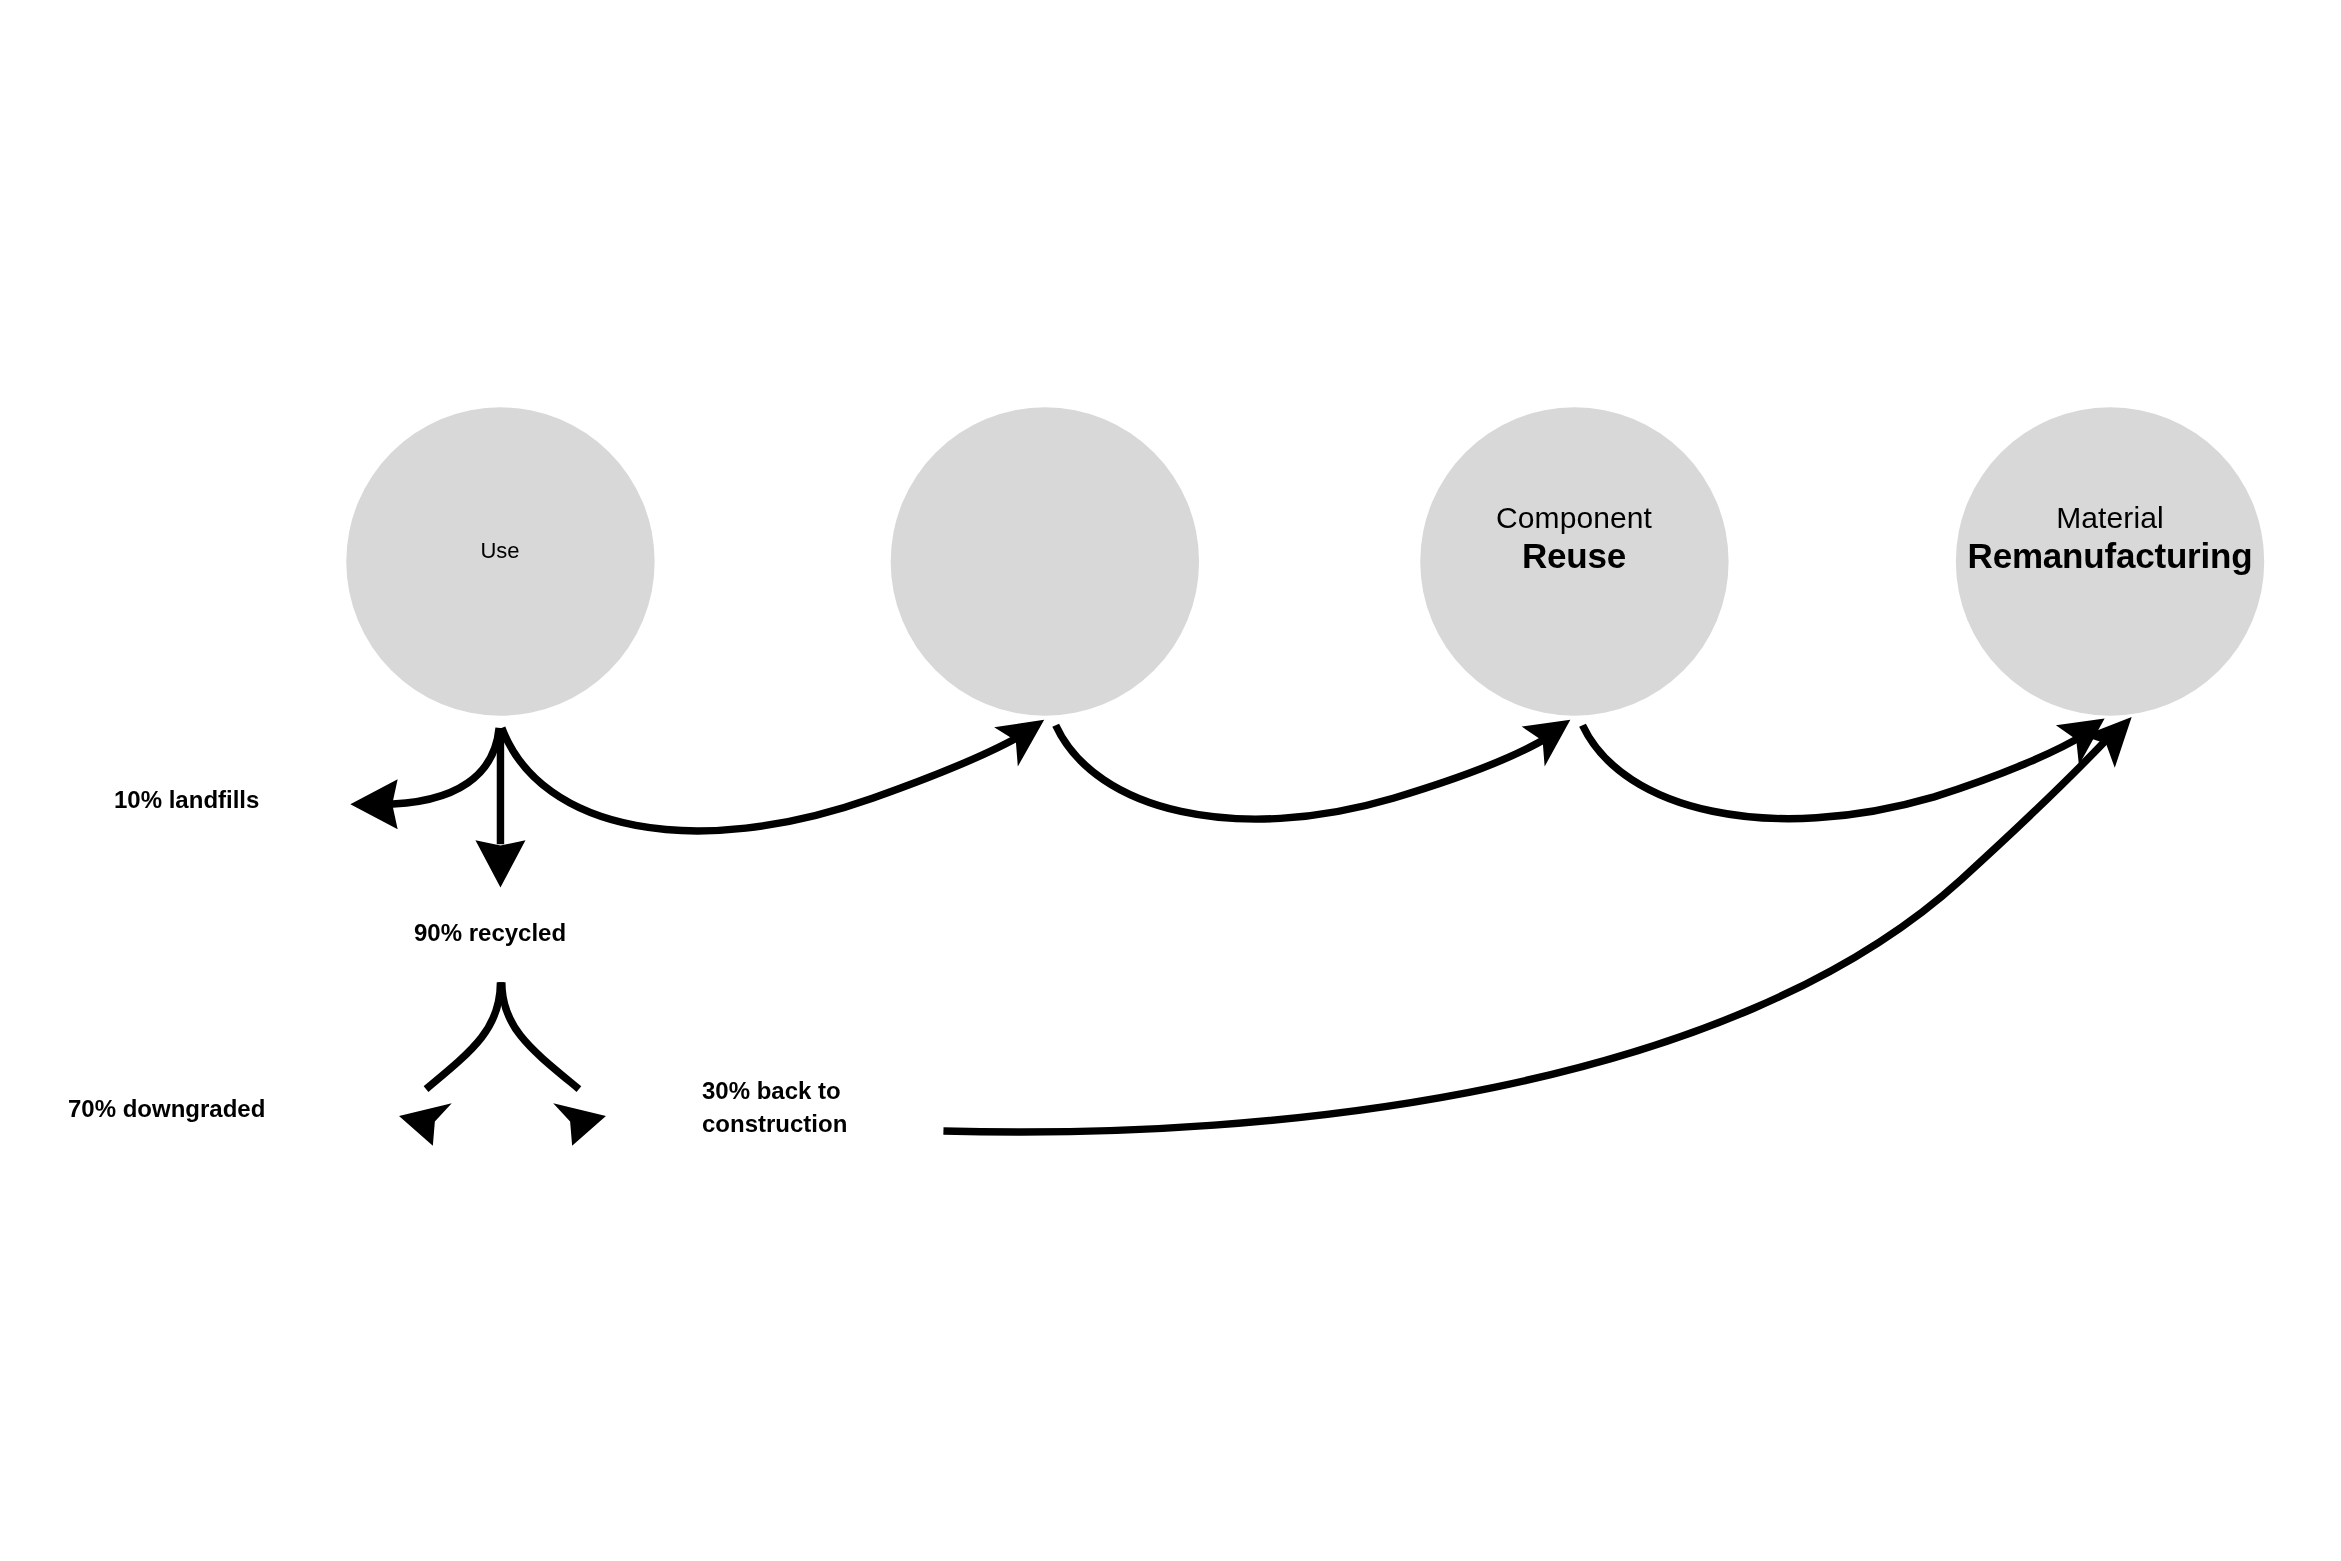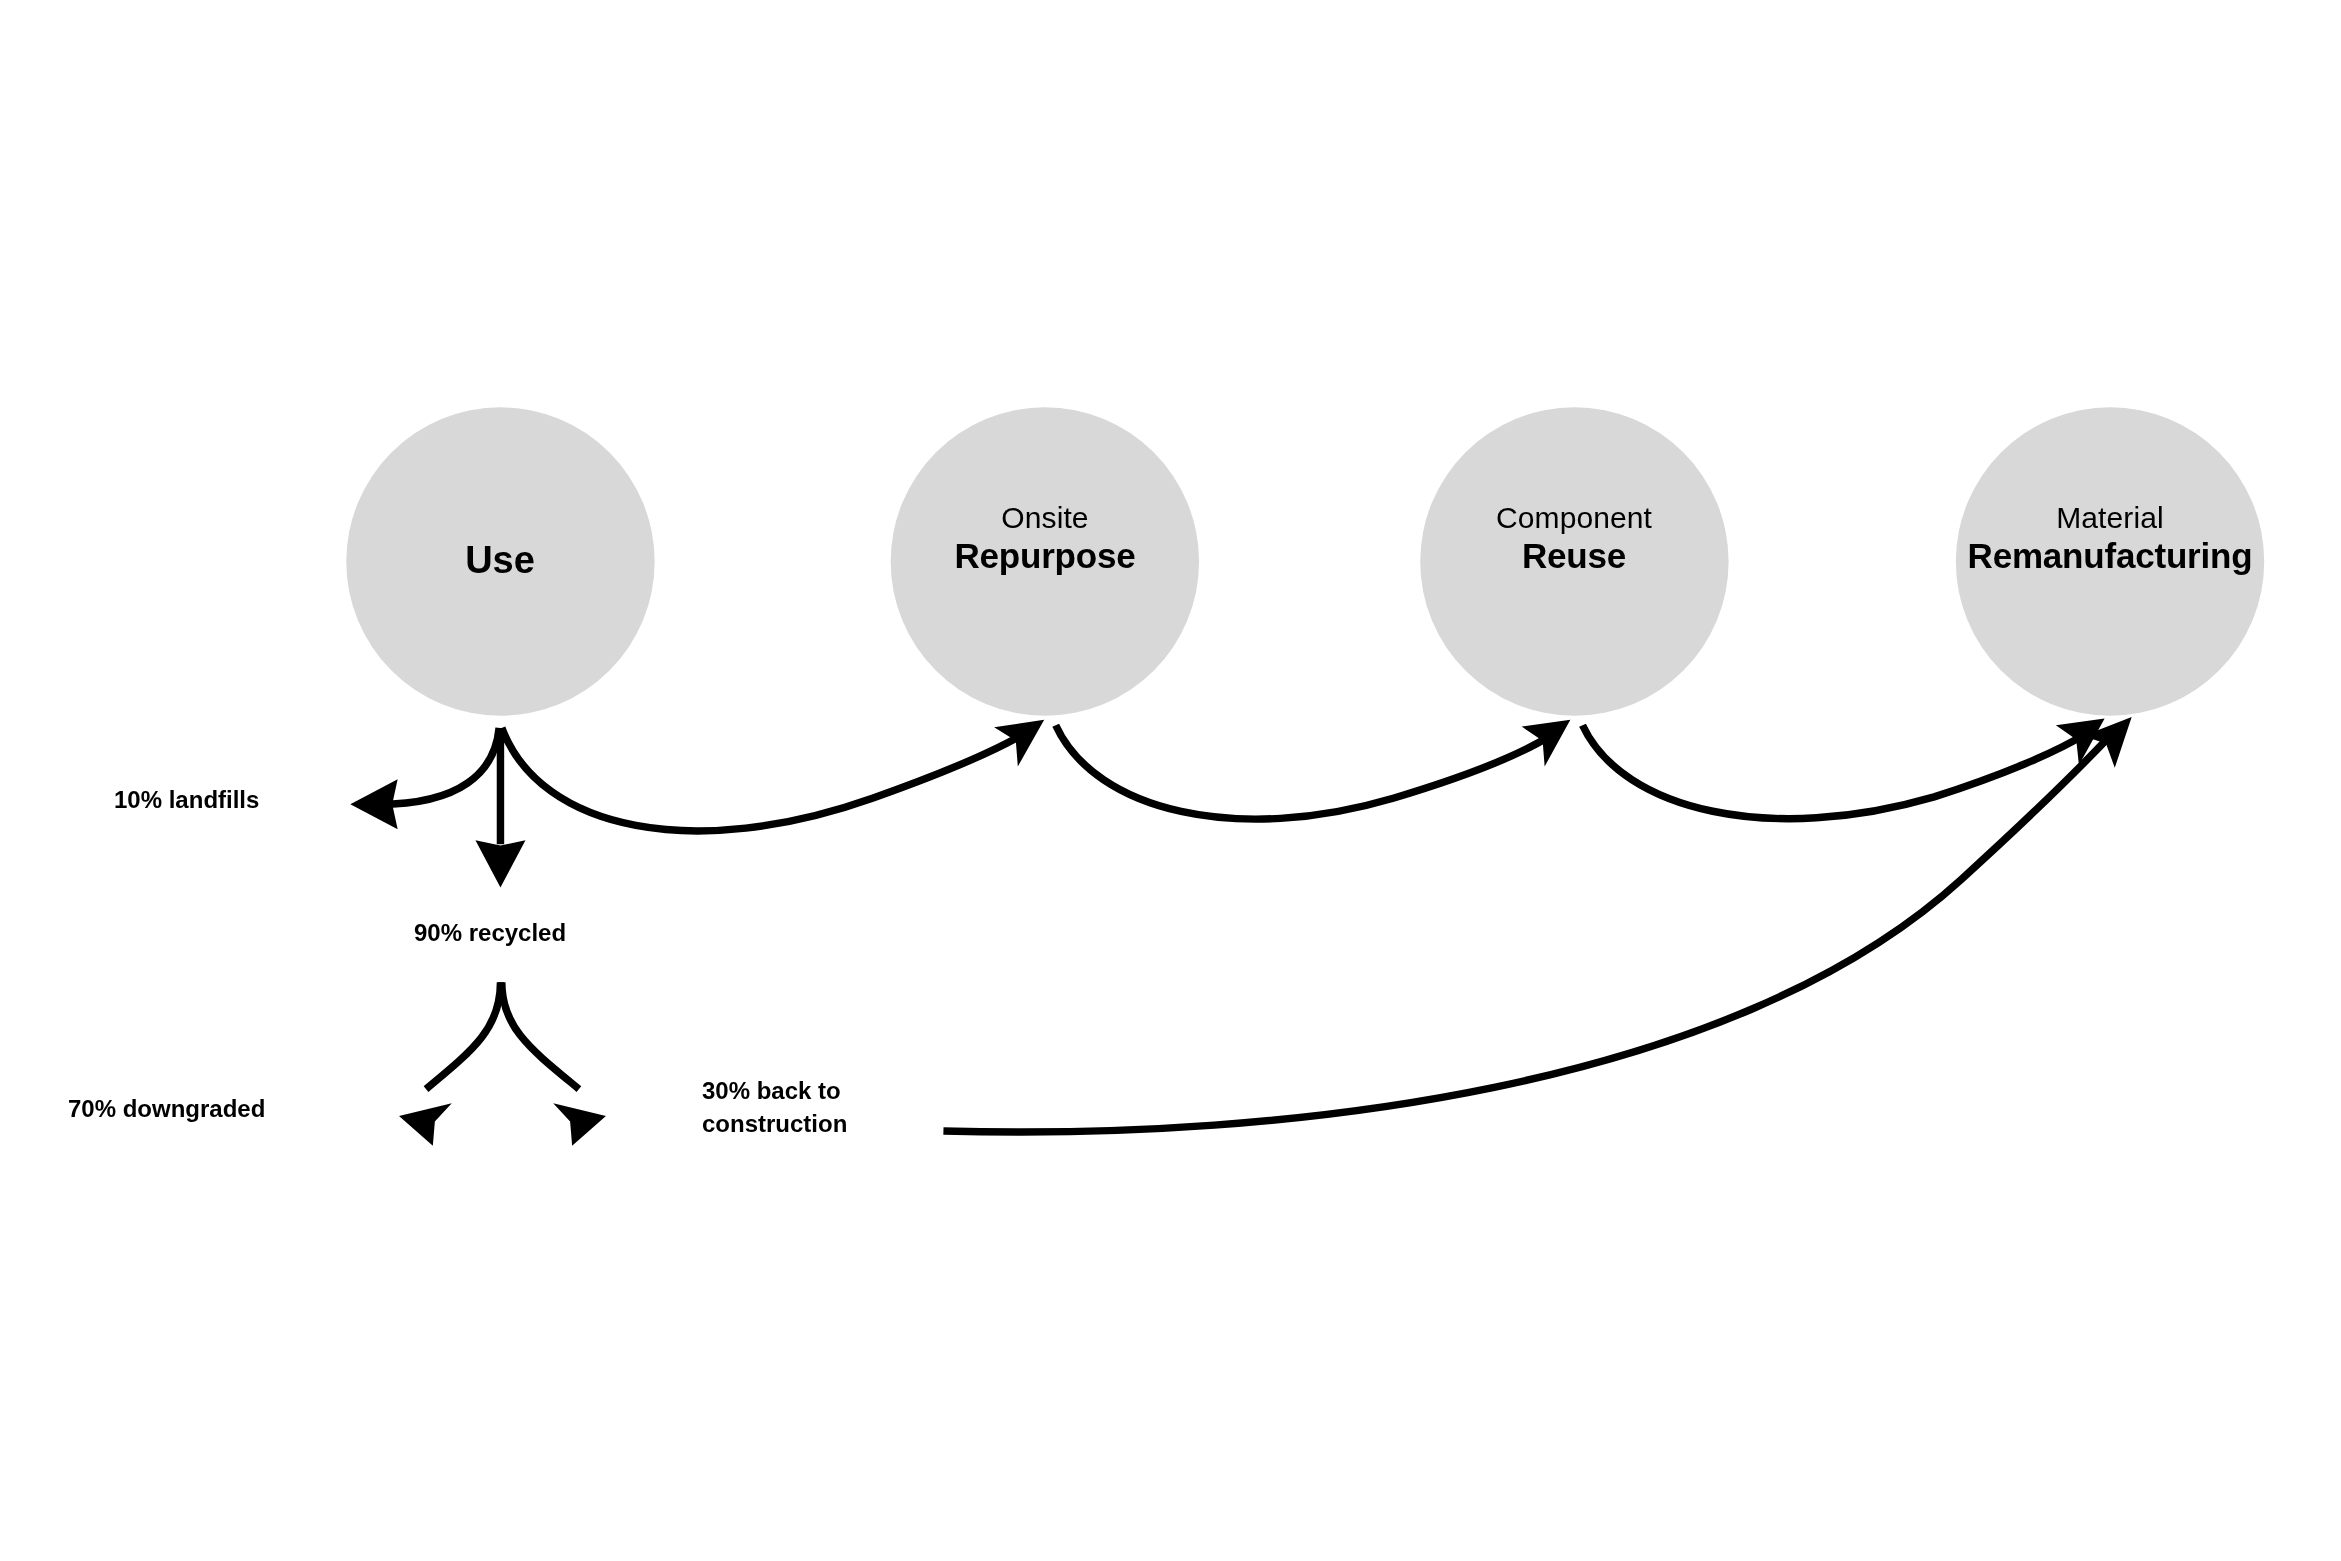--- a/index.html
+++ b/index.html
@@ -50,22 +50,22 @@
     letter-spacing: 0.1px;
     display: block;
   }
   .label-bold {
     font-weight: 700;
     font-size: 35px;
     letter-spacing: -0.2px;
     display: block;
   }
   .label-single {
-    font-weight: 700;
-    font-size: 38px;
+    font-weight: 400;
+    font-size: 22px;
     display: block;
   }
   .flow-label {
     position: absolute;
     color: #000000;
     font-weight: 700;
     font-size: 24px;
     line-height: 1.38;
     white-space: pre-line;
   }
@@ -105,24 +105,20 @@
 
     <path class="flow-path" d="M 1395,1672 C 1900,1686 2560,1610 2900,1300 C 3010,1200 3080,1130 3118,1090"></path>
     <polygon class="arrow-head" points="3152,1060 3127,1135 3114,1099 3080,1088"></polygon>
 
   </svg>
 
   <div class="node-label" style="left:331px; top:538px; width:338px;">
     <span class="label-single">Use</span>
   </div>
 
-  <div class="node-label" style="left:876px; top:500px; width:338px;">
-    <span class="label-light">Onsite</span>
-    <span class="label-bold">Repurpose</span>
-  </div>
 
   <div class="node-label" style="left:1934px; top:500px; width:352px;">
     <span class="label-light">Material</span>
     <span class="label-bold">Remanufacturing</span>
   </div>
 
   <div class="node-label" style="left:1405px; top:500px; width:338px;">
     <span class="label-light">Component</span>
     <span class="label-bold">Reuse</span>
   </div>

